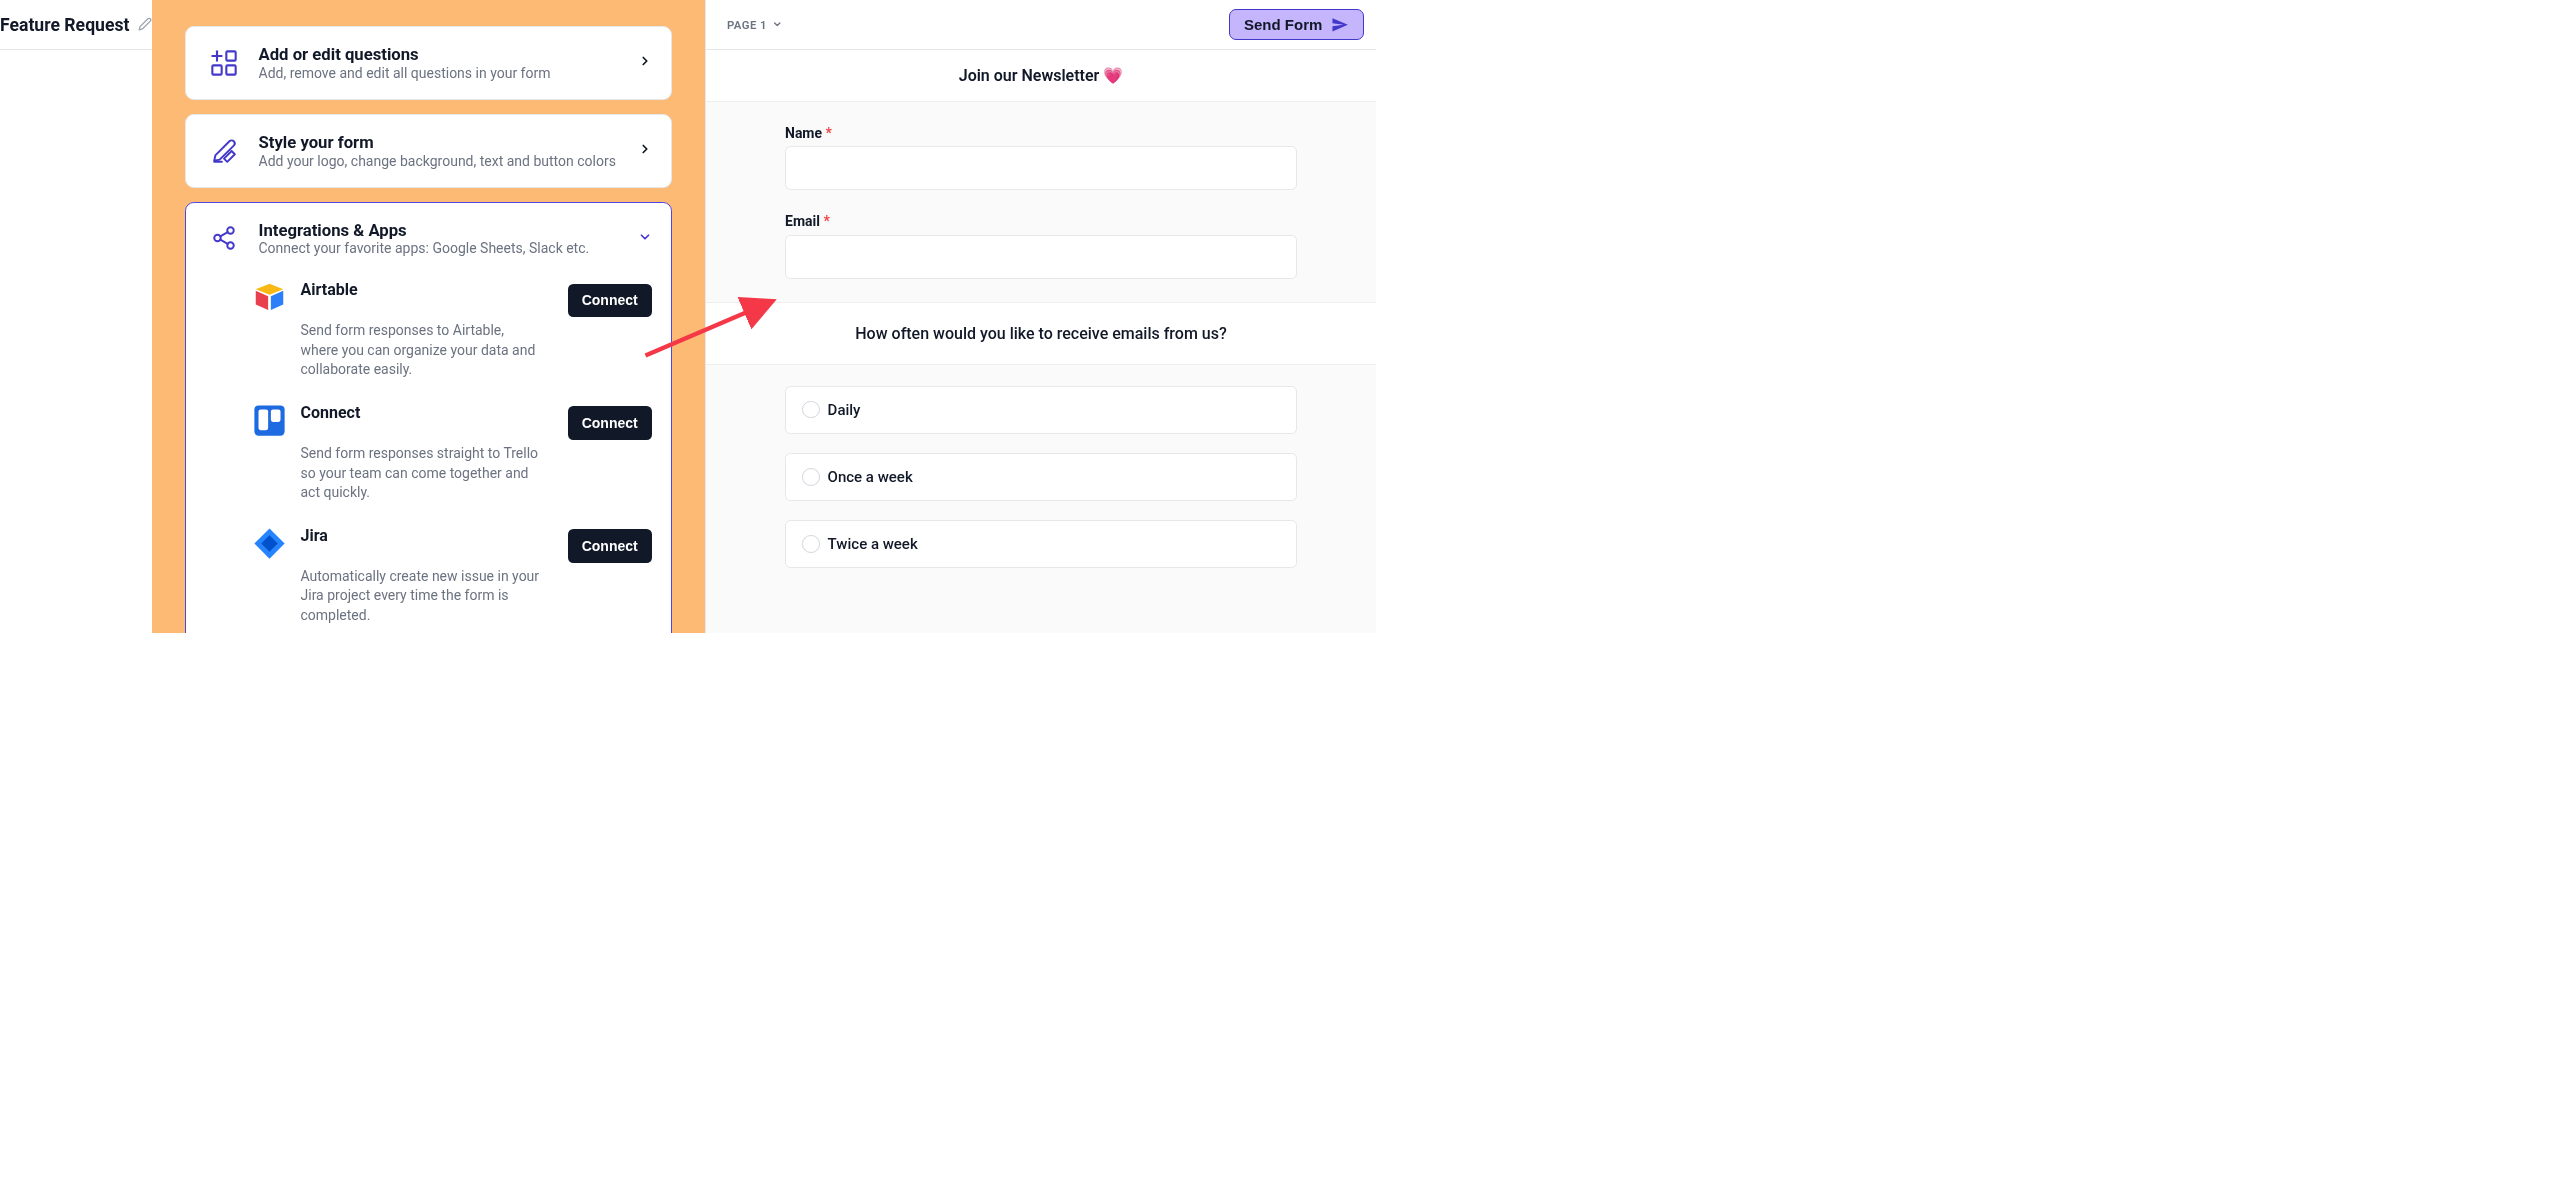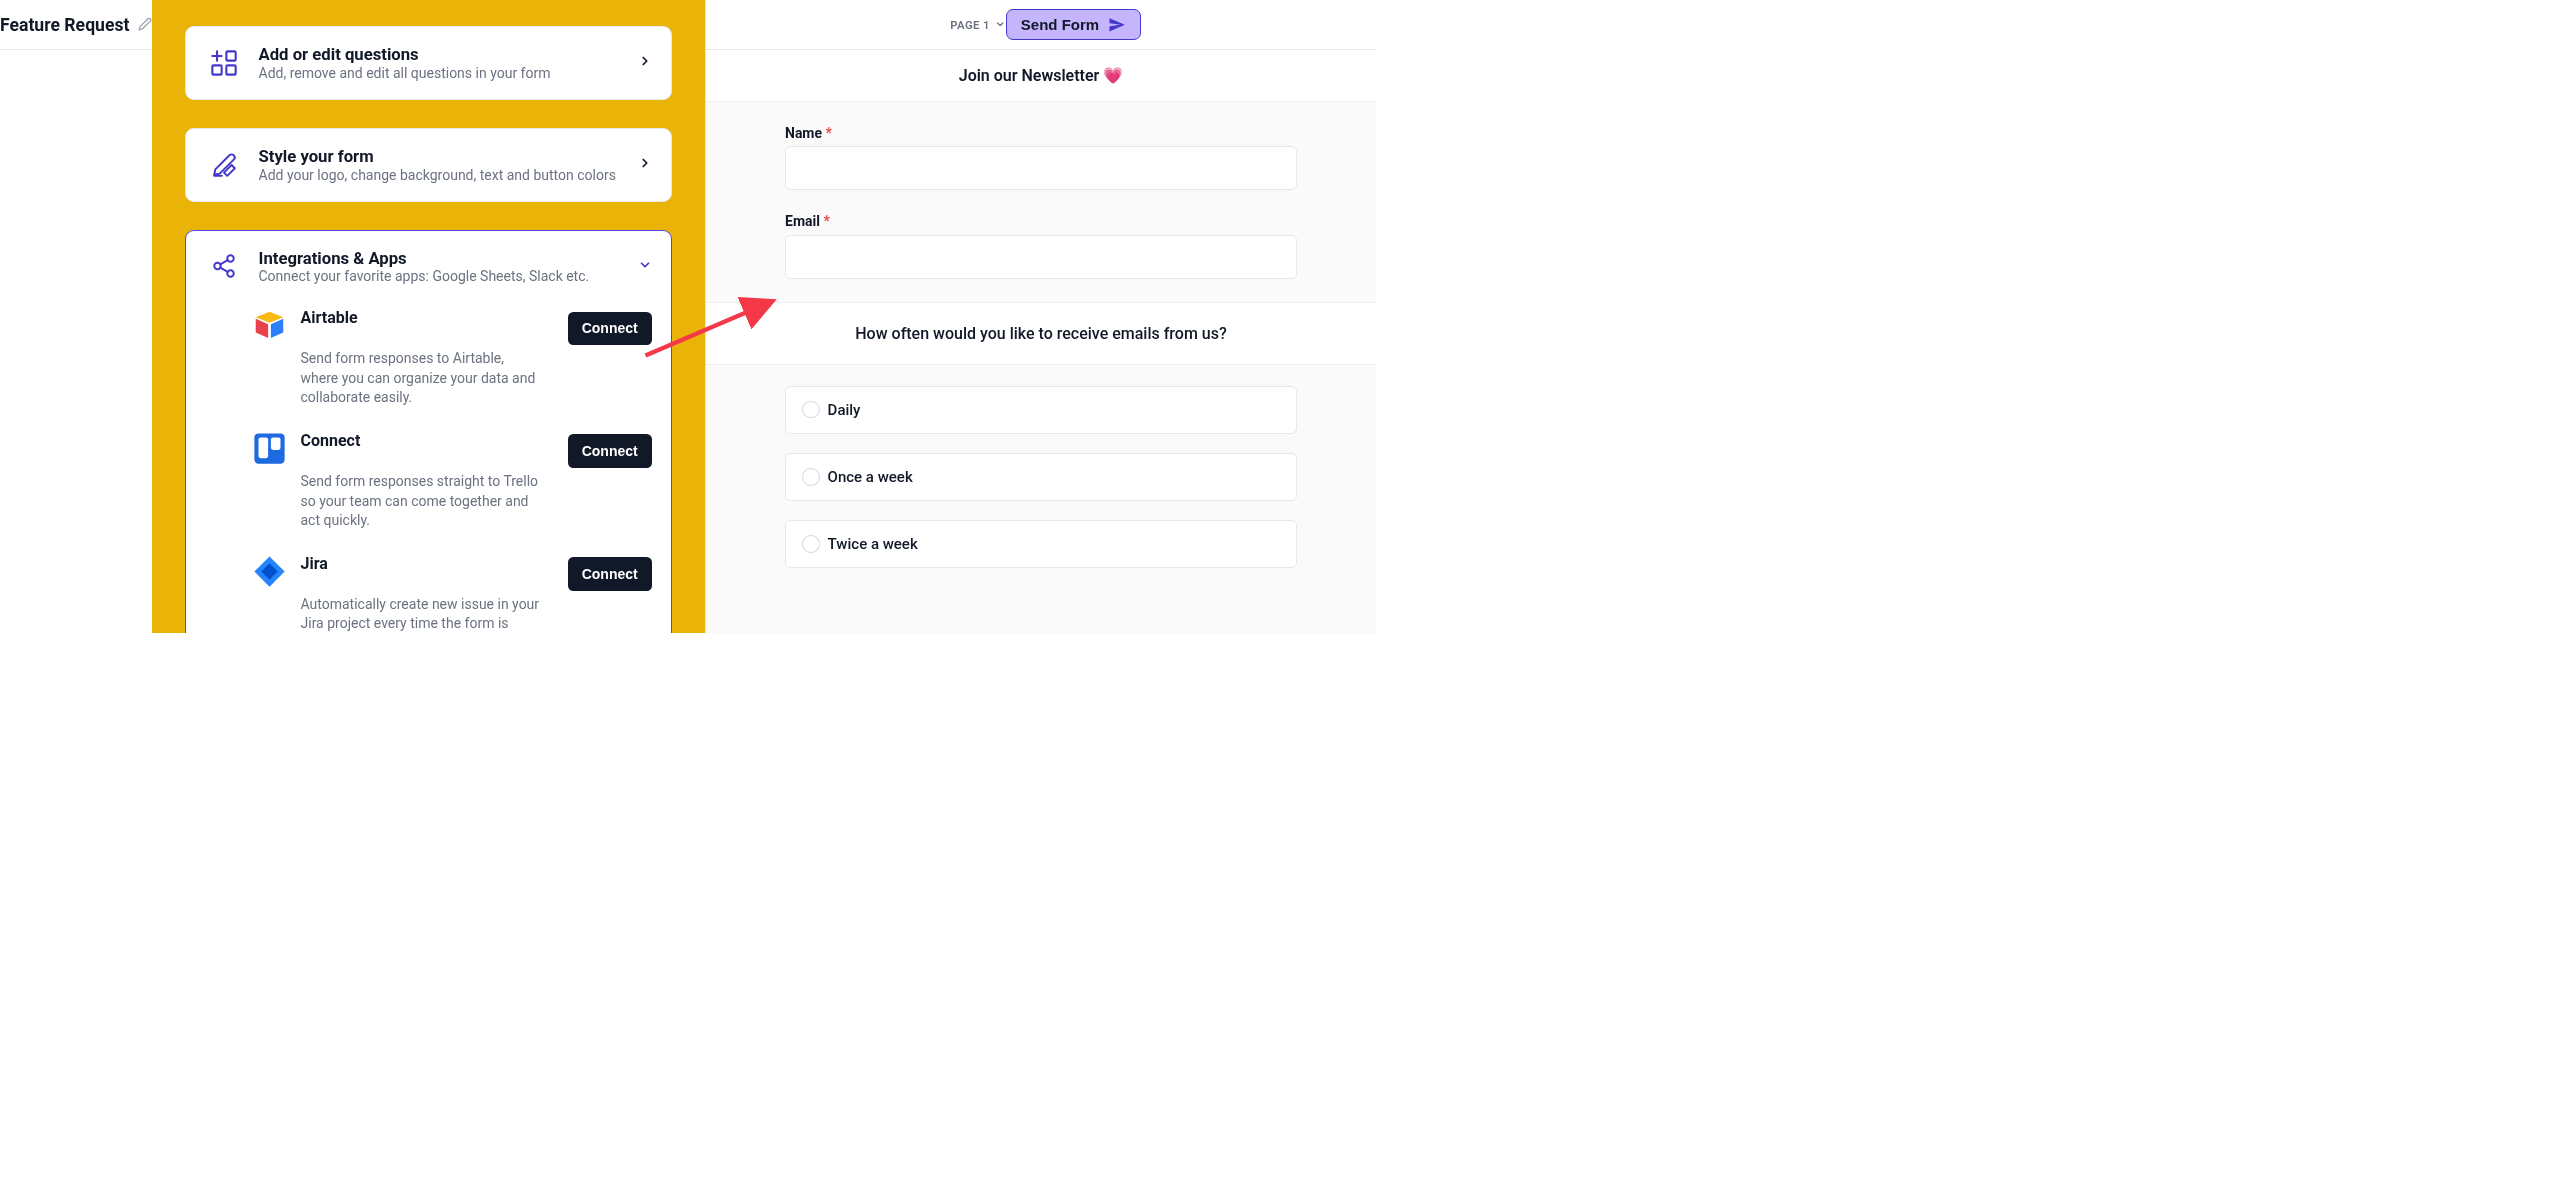--- a/index.html
+++ b/index.html
@@ -38,25 +38,25 @@
     .left-header h1 {
       font-size: 17.6px;
       font-weight: 700;
       color: #111827;
       display: flex;
       align-items: center;
       gap: 8.8px;
     }
     .left-body {
       flex: 1;
-      background: #eab308;
+      background: #fdba74;
       padding: 26px 33px;
       display: flex;
       flex-direction: column;
-      gap: 28px;
+      gap: 14px;
       overflow-y: auto;
     }
     .card {
       background: #fff;
       border: 0.9px solid #e5e7eb;
       border-radius: 8.8px;
       padding: 17.6px 19.3px;
       display: flex;
       align-items: center;
       gap: 16px;
@@ -123,21 +123,21 @@
       cursor: pointer;
       flex-shrink: 0;
       margin-top: 3.5px;
     }
     .right-header {
       height: 50px;
       background: #fff;
       border-bottom: 0.9px solid #e5e7eb;
       display: flex;
       align-items: center;
-      justify-content: center;
+      justify-content: space-between;
       padding: 0 12.3px 0 21px;
     }
     .page-sel {
       display: flex;
       align-items: center;
       gap: 5.3px;
       font-size: 11.4px;
       font-weight: 600;
       letter-spacing: 0.4px;
       color: #6b7280;

